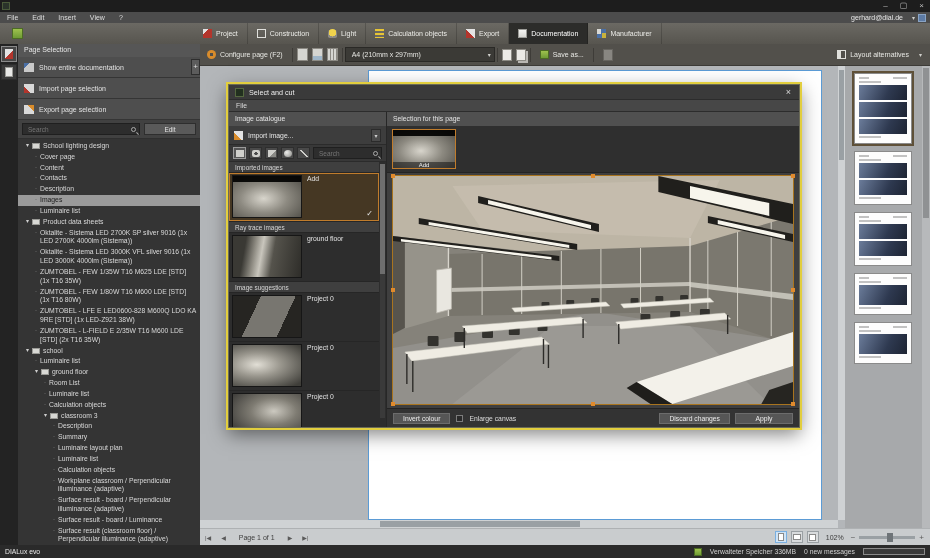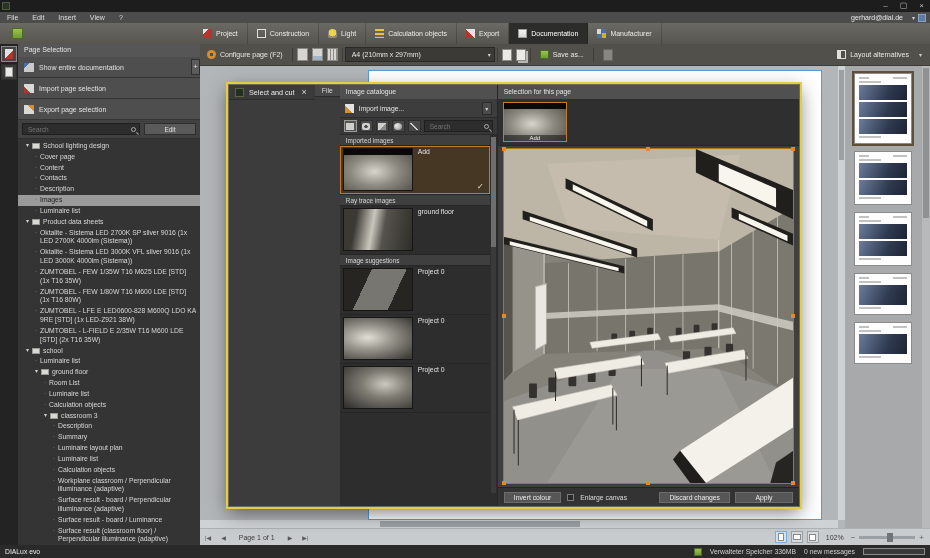--- a/index.html
+++ b/index.html
@@ -98,23 +98,23 @@
   
   .canvas{position:absolute;left:200px;top:66px;width:645px;height:462px;background:#b3b6b9;}
   .page-sheet{position:absolute;left:168px;top:4px;width:454px;height:450px;background:#ffffff;
               border:1px solid #5b9bd5;}
   .v-scroll{position:absolute;right:0;top:0;width:7px;height:454px;background:#cfd2d4;}
   .v-scroll .thumb{position:absolute;left:1px;top:4px;width:5px;height:90px;background:#9aa0a4;}
   .h-scroll{position:absolute;left:0;bottom:0;height:8px;width:638px;background:#cfd2d4;}
   .h-scroll .thumb{position:absolute;top:1px;left:180px;height:6px;width:200px;background:#9aa0a4;}
 
   
-  .dialog{position:absolute;left:228px;top:84px;width:572px;height:423px;background:#3c3c3c;
+  .dialog{position:absolute;left:228px;top:84px;width:572px;height:344px;background:#3c3c3c;
           border:1px solid #6b6b57;box-shadow:0 0 0 2px #e2ce3e,0 6px 18px rgba(0,0,0,.5);z-index:5;
-          display:flex;flex-direction:row;}
+          display:flex;flex-direction:column;}
   .dlg-title{height:15px;background:#3a3a3a;display:flex;align-items:center;gap:5px;padding:0 6px;
              color:#ededed;font-size:7.2px;border-bottom:1px solid #2c2c2c;}
   .dlg-ico{width:9px;height:9px;background:#22301f;border:1px solid #55683f;}
   .dlg-close{margin-left:auto;color:#d8d8d8;font-size:9px;line-height:12px;padding:0 2px;}
   .dlg-menu{height:12px;background:#474747;color:#dcdcdc;font-size:6.8px;display:flex;align-items:center;
             border-bottom:1px solid #2c2c2c;}
   .dlg-menu span{padding:0 7px;}
   .dlg-body{flex:1;display:flex;min-height:0;}
 
   .catalogue{width:158px;background:#353535;border-right:1px solid #272727;display:flex;flex-direction:column;}

